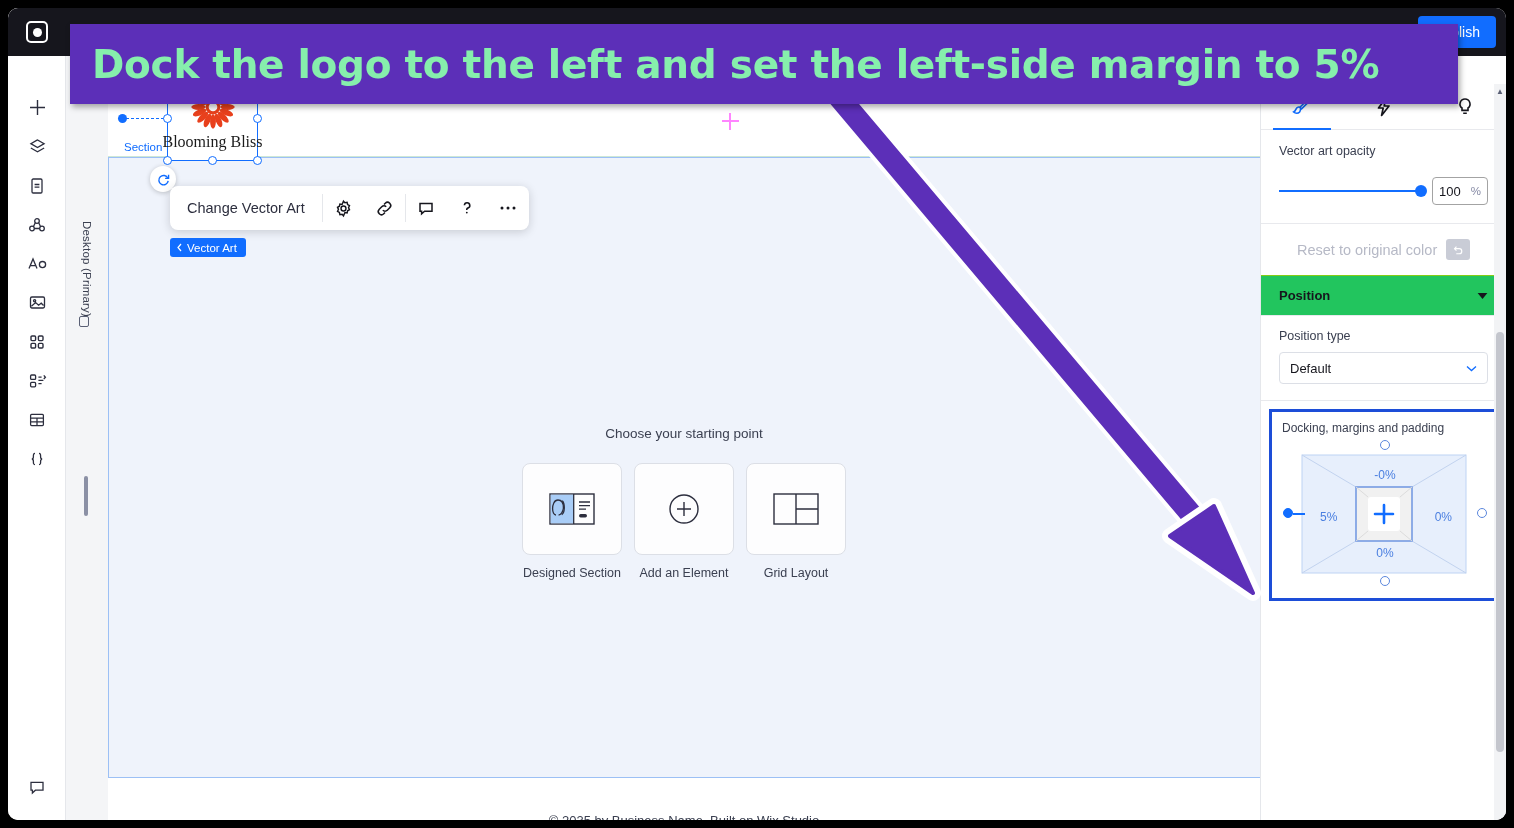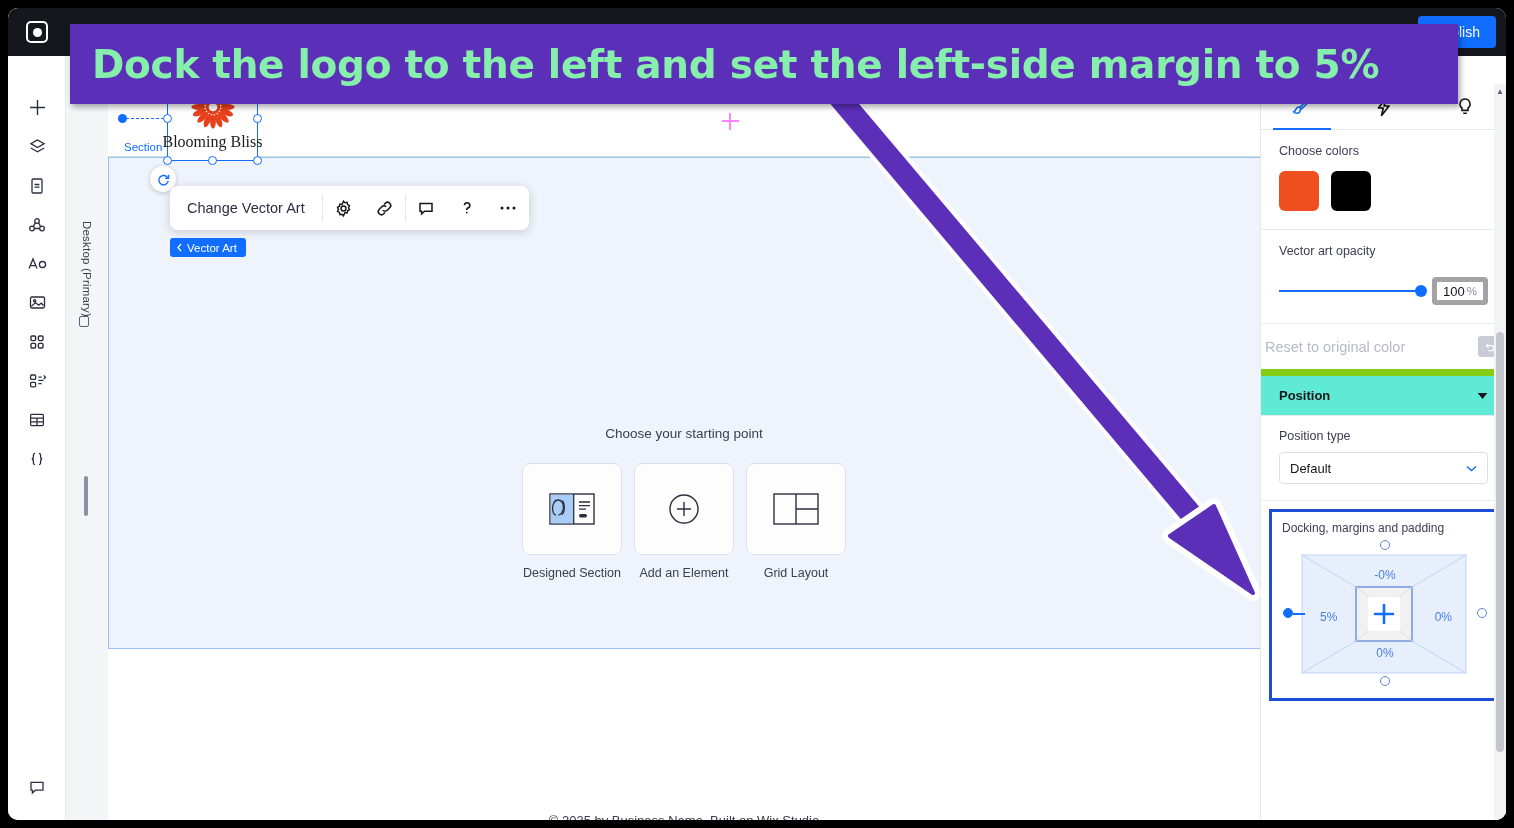--- a/index.html
+++ b/index.html
@@ -107,21 +107,21 @@
     content: ""; position: absolute; background: #ff85ff;
   }
   .plus-marker:before { left: 7px; top: 0; width: 2px; height: 17px; }
   .plus-marker:after  { top: 7px; left: 0; height: 2px; width: 17px; }
 
   .section-label {
     position: absolute; left: 16px; top: 85px;
     font-size: 11.5px; color: #116dff; z-index: 6;
   }
   .body-zone {
-    position: absolute; left: 0; top: 101px; right: 0; height: 492px;
+    position: absolute; left: 0; top: 101px; right: 0; height: 621px;
     background: #eff3fb;
     border: 1px solid #9cc0f5;
     border-left: none; border-right: none;
   }
   .body-zone-inner {
     position: absolute; left: 0; top: 0; right: 0; bottom: 0;
     border-left: 1px solid #9cc0f5;
   }
 
   
@@ -237,40 +237,40 @@
   .swatches { display: flex; gap: 12px; margin-top: 13px; }
   .sw { width: 40px; height: 40px; border-radius: 6px; cursor: pointer; }
   .slider-row { display: flex; align-items: center; gap: 11px; margin-top: 19px; }
   .track { flex: 1; height: 2px; background: #116dff; position: relative; }
   .knob {
     position: absolute; right: -6px; top: -5px;
     width: 12px; height: 12px; border-radius: 50%; background: #116dff;
     cursor: pointer;
   }
   .num-input {
-    width: 56px; height: 28px; border: 5px solid #a3a3a3; border-radius: 4px;
+    width: 56px; height: 28px; border: 1px solid #a3a3a3; border-radius: 4px;
     display: flex; align-items: center; justify-content: space-between;
     padding: 0 6px; font-size: 13px; color: #16161d;
   }
   .num-input .pct { color: #868aa5; font-size: 11.5px; }
   .reset-row {
     height: 52px; display: flex; align-items: center; justify-content: space-between;
-    padding: 0 4px; border-bottom: 7px solid #84cc16;
+    padding: 0 36px; border-bottom: 1px solid #84cc16;
   }
   .reset-row span { font-size: 14.5px; color: #b6b9c6; }
   .reset-btn {
     width: 24px; height: 21px; border-radius: 3px; background: #c9ccd6;
     display: flex; align-items: center; justify-content: center; color: #fff;
   }
   .acc-row {
     height: 40px; display: flex; align-items: center; justify-content: space-between;
     padding: 0 18px; border-bottom: 1px solid #e8e9ed;
     font-size: 13px; color: #16161d; cursor: pointer;
   }
-  .acc-row.on { background: #5eead4; font-weight: 700; }
+  .acc-row.on { background: #22c55e; font-weight: 700; }
   .pos-body { padding: 13px 18px 16px; border-bottom: 1px solid #e8e9ed; }
   .pos-label { font-size: 12.5px; color: #3b4051; }
   .select {
     margin-top: 9px; height: 32px; border: 1px solid #dcdfe6; border-radius: 4px;
     display: flex; align-items: center; justify-content: space-between;
     padding: 0 10px; font-size: 13px; color: #16161d; cursor: pointer;
   }
 
   
   .dockbox { margin: 8px; border: 3px solid #1d4ed8; padding: 9px 10px 11px; }
@@ -637,27 +637,20 @@
           </svg>
       </div>
       <div class="ptab">
         <svg width="20" height="22" viewBox="0 0 20 22" fill="none" stroke="currentColor" stroke-width="1.6">
           <path d="M10 3a5 5 0 0 0-3 9v2.4h6V12a5 5 0 0 0-3-9z"></path>
             <path d="M8.2 17.2h3.6"></path>
           </svg>
       </div>
     </div>
 
-    <div class="sect">
-      <div class="sect-label">Choose colors</div>
-      <div class="swatches">
-        <div class="sw" style="background:#EF4E1E"></div>
-        <div class="sw" style="background:#000000"></div>
-      </div>
-    </div>
 
     <div class="sect">
       <div class="sect-label">Vector art opacity</div>
       <div class="slider-row">
         <div class="track">
             <div class="knob"></div>
           </div>
         <div class="num-input">
           <span>100</span>
           <span class="pct">%</span>

